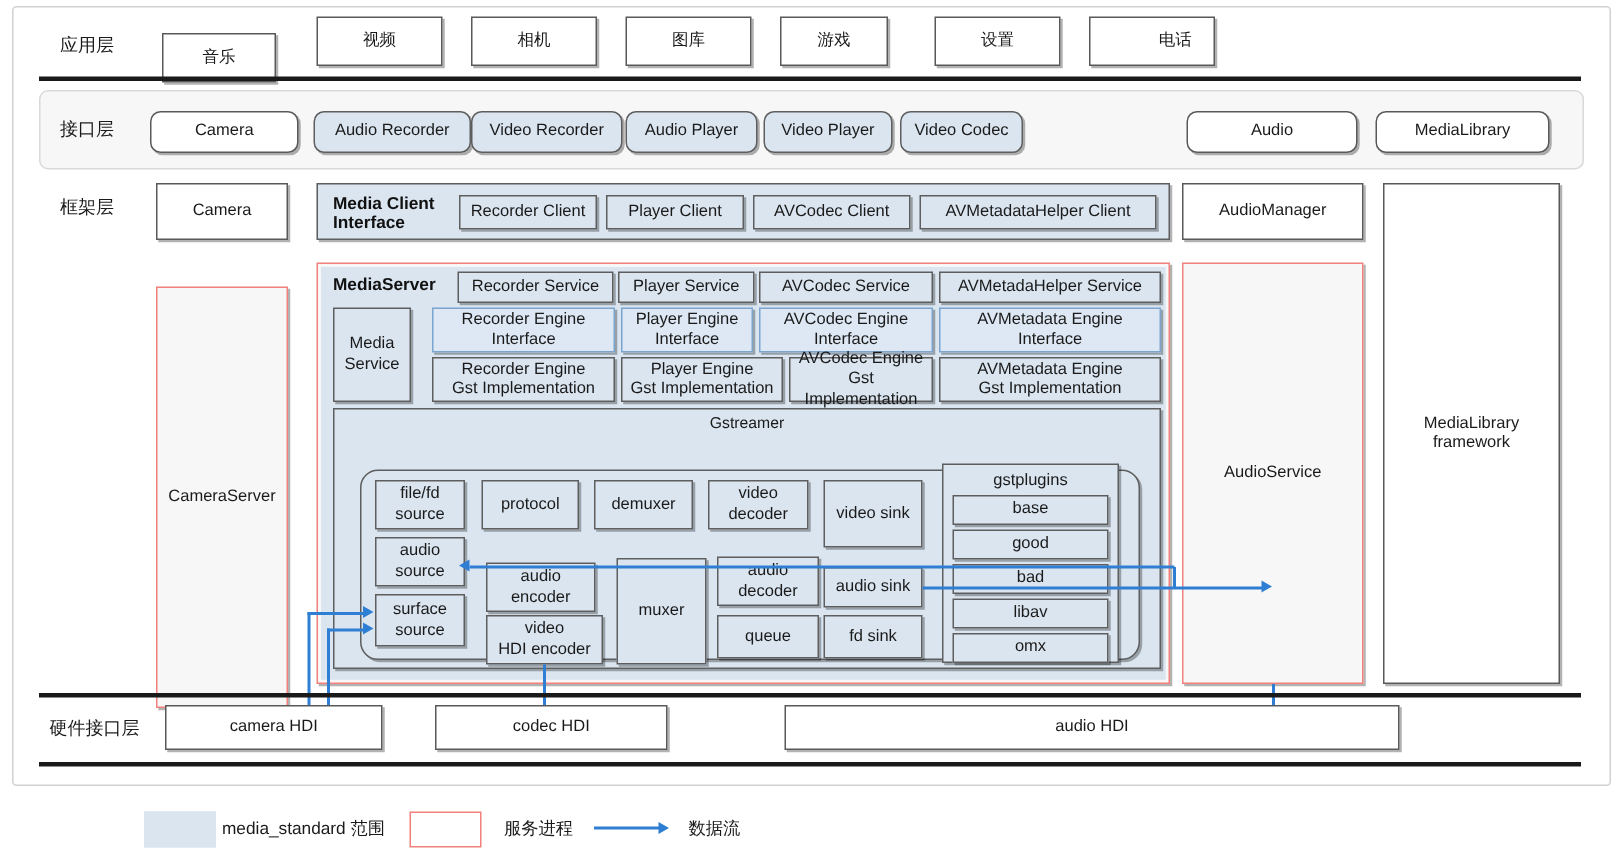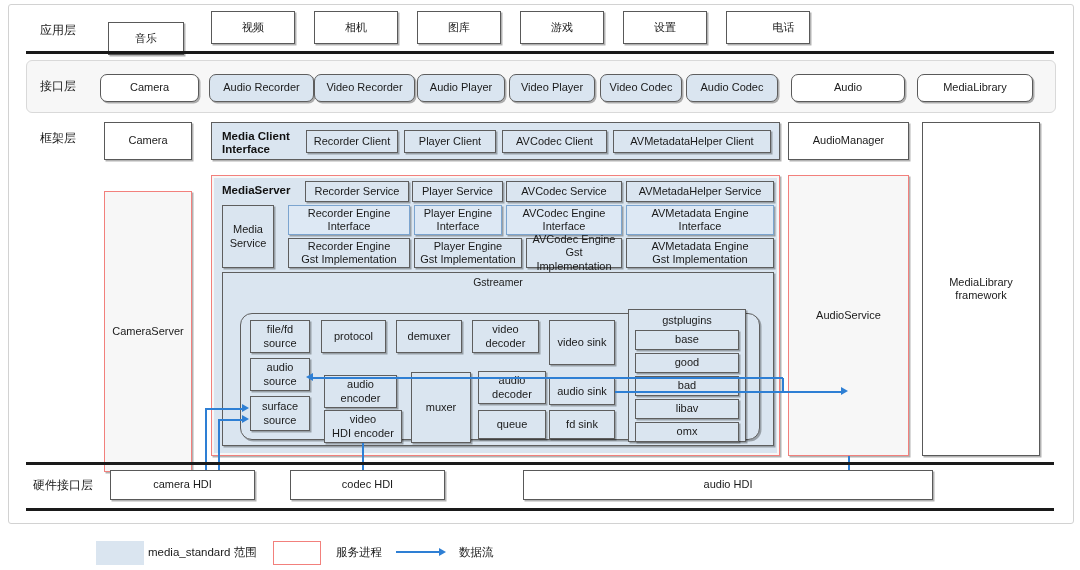--- a/index.html
+++ b/index.html
@@ -76,37 +76,36 @@
 <div id="root">
 
   <div class="page-frame"></div>
 
   <div class="layer-label" style="left:40px;top:19px;width:70px;height:22px;">应用层</div>
 
   <div class="box shadow white" style="left:108px;top:22px;width:76px;height:33px;">音乐</div>
   <div class="box shadow white" style="left:211px;top:11px;width:84px;height:33px;">视频</div>
   <div class="box shadow white" style="left:314px;top:11px;width:84px;height:33px;">相机</div>
   <div class="box shadow white" style="left:417px;top:11px;width:84px;height:33px;">图库</div>
-  <div class="box shadow white" style="left:520px;top:11px;width:84px;height:33px;">游戏</div>
+  <div class="box shadow white" style="left:520px;top:11px;width:72px;height:33px;">游戏</div>
   <div class="box shadow white" style="left:623px;top:11px;width:84px;height:33px;">设置</div>
   <div class="box shadow white" style="left:726px;top:11px;width:84px;height:33px;padding-left:31px;">电话</div>
 
   <div class="rule" style="left:26px;top:51px;width:1028px;"></div>
 
   <div class="band" style="left:26px;top:60px;width:1028px;height:51px;"></div>
 
   <div class="layer-label" style="left:40px;top:75px;width:70px;height:22px;">接口层</div>
 
   <div class="box shadow rounded white" style="left:100px;top:74px;width:99px;height:28px;">Camera</div>
   <div class="box shadow rounded blue" style="left:209px;top:74px;width:105px;height:28px;">Audio Recorder</div>
   <div class="box shadow rounded blue" style="left:314px;top:74px;width:101px;height:28px;">Video Recorder</div>
   <div class="box shadow rounded blue" style="left:417px;top:74px;width:88px;height:28px;">Audio Player</div>
   <div class="box shadow rounded blue" style="left:509px;top:74px;width:86px;height:28px;">Video Player</div>
   <div class="box shadow rounded blue" style="left:600px;top:74px;width:82px;height:28px;">Video Codec</div>
-  <div class="box shadow rounded blue" style="left:686px;top:74px;width:92px;height:28px;">Audio Codec</div>
   <div class="box shadow rounded white" style="left:791px;top:74px;width:114px;height:28px;">Audio</div>
   <div class="box shadow rounded white" style="left:917px;top:74px;width:116px;height:28px;">MediaLibrary</div>
 
   <div class="layer-label" style="left:40px;top:127px;width:70px;height:22px;">框架层</div>
 
   <div class="box shadow white" style="left:104px;top:122px;width:88px;height:38px;">Camera</div>
 
   <div class="cont blue shadow" style="left:211px;top:122px;width:569px;height:38px;"></div>
   <div class="cont-title" style="left:222px;top:130px;width:92px;text-align:left;">Media Client
 Interface</div>

